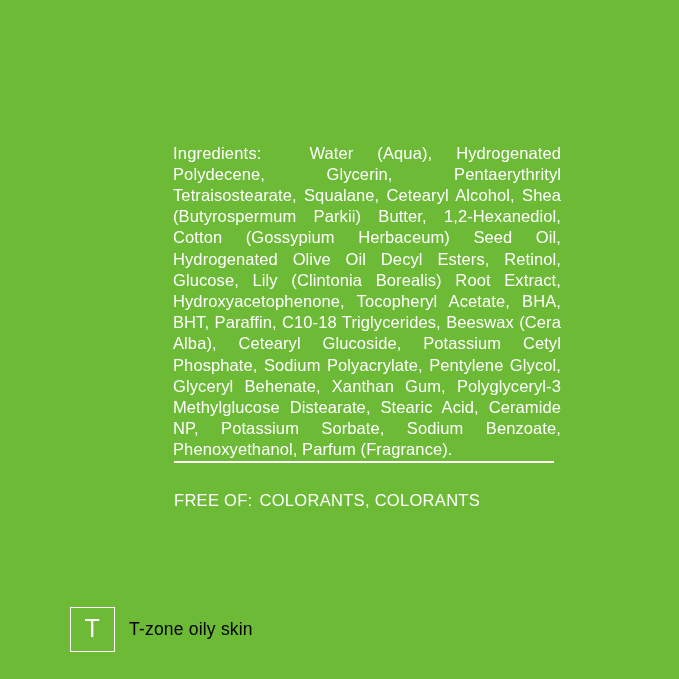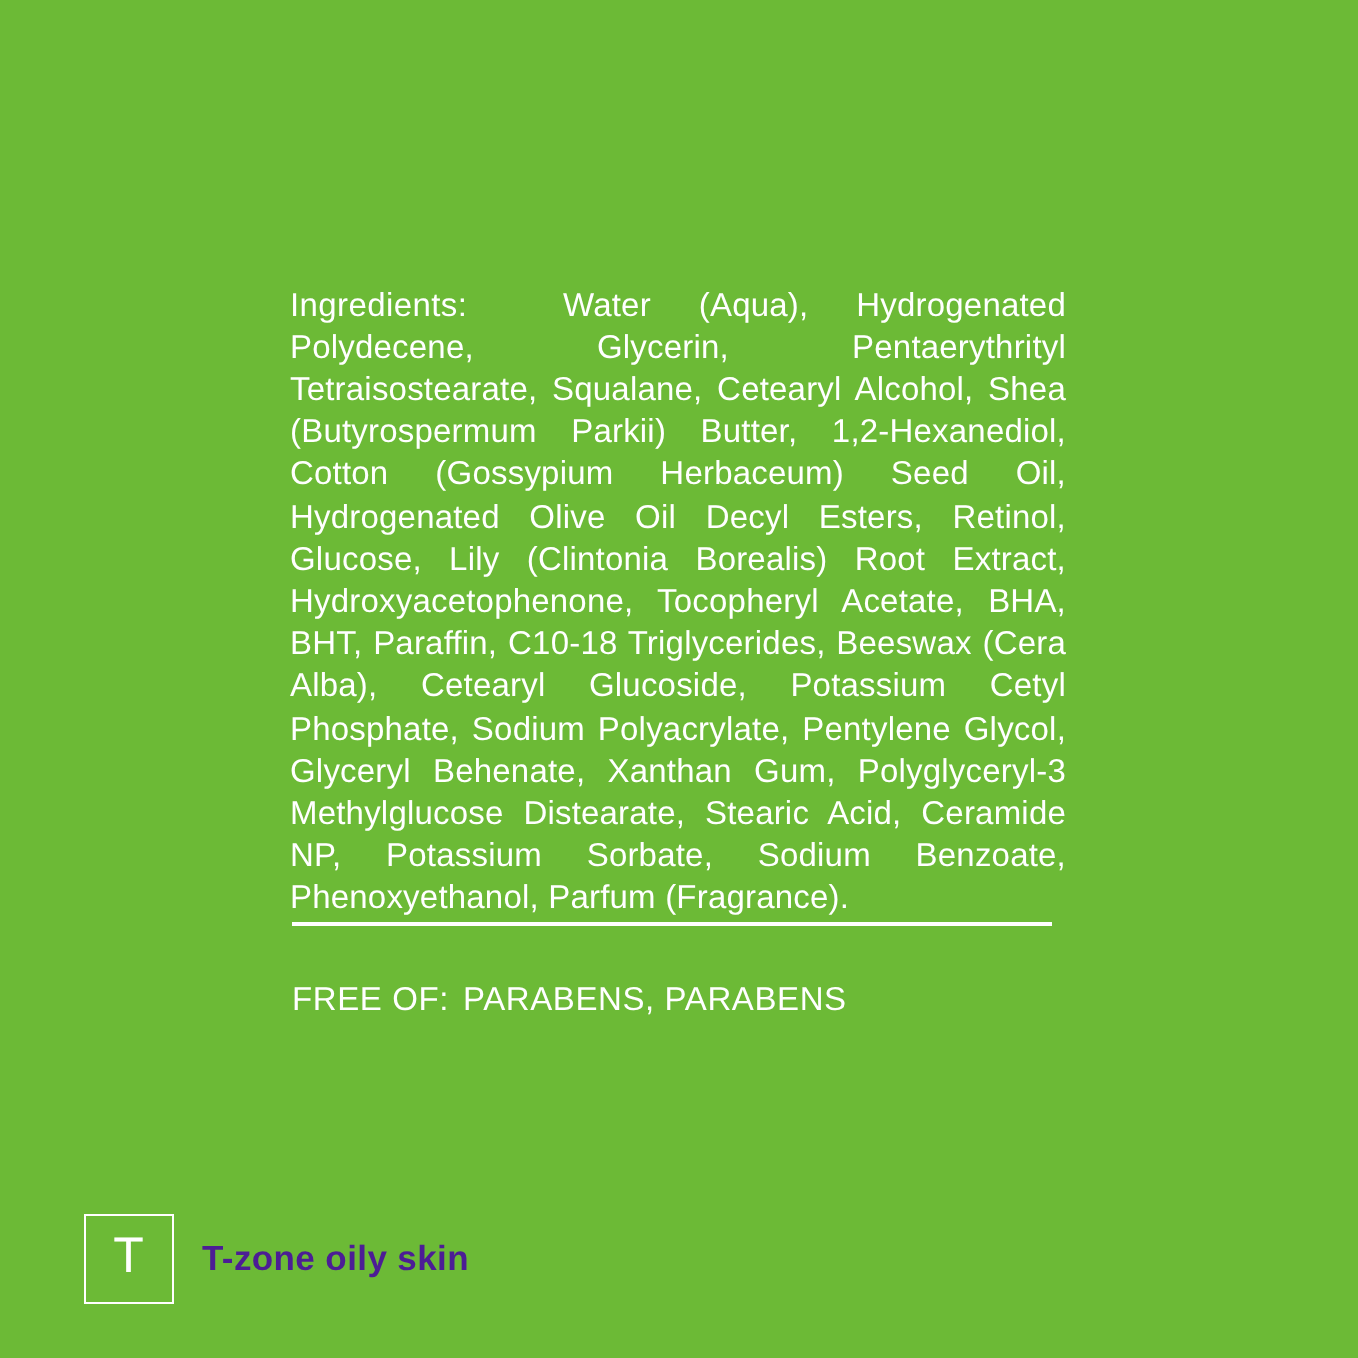--- a/index.html
+++ b/index.html
@@ -11,20 +11,21 @@
     height: 679px;
     background: #6cba36;
     font-family: "Liberation Sans", sans-serif;
     color: #ffffff;
     overflow: hidden;
     position: relative;
   }
   .page {
     position: absolute;
     inset: 0;
+    margin-left: 28px;
   }
   .ingredients-block {
     position: absolute;
     left: 145px;
     top: 126px;
     width: 388px;
   }
   .ingredients-text {
     font-size: 16.5px;
     line-height: 21.2px;
@@ -86,39 +87,39 @@
     font-size: 25px;
     line-height: 1;
     color: #ffffff;
     font-weight: 400;
     letter-spacing: 0.5px;
     position: relative;
     top: -1px;
   }
   .footer-caption {
     font-size: 17.5px;
-    color: #4c1d95;
+    color: #000000;
     letter-spacing: 0.2px;
-    font-weight: 700;
+    font-weight: 400;
   }
 </style>
 </head>
 <body>
 
 <div class="page">
 
   <div class="ingredients-block">
     <p class="ingredients-text"><span class="lead">Ingredients:</span>&nbsp; <span>Water (Aqua), Hydrogenated Polydecene, Glycerin, Pentaerythrityl Tetraisostearate, Squalane, Cetearyl Alcohol, Shea (Butyrospermum Parkii) Butter, 1,2-Hexanediol, Cotton (Gossypium Herbaceum) Seed Oil, Hydrogenated Olive Oil Decyl Esters, Retinol, Glucose, Lily (Clintonia Borealis) Root Extract, Hydroxyacetophenone, Tocopheryl Acetate, BHA, BHT, Paraffin, C10-18 Triglycerides, Beeswax (Cera Alba), Cetearyl Glucoside, Potassium Cetyl Phosphate, Sodium Polyacrylate, Pentylene Glycol, Glyceryl Behenate, Xanthan Gum, Polyglyceryl-3 Methylglucose Distearate, Stearic Acid, Ceramide NP, Potassium Sorbate, Sodium Benzoate, Phenoxyethanol, Parfum (Fragrance).</span></p>
   </div>
 
   <div class="divider"></div>
 
   <div class="free-of-row">
     <span class="free-of-label">FREE OF:</span>
-    <span class="free-of-value">PARABENS, PARABENS</span>
+    <span class="free-of-value">COLORANTS, COLORANTS</span>
   </div>
 
   <div class="footer-row">
     <div class="t-badge">
       <span>T</span>
     </div>
     <div class="footer-caption">T-zone oily skin</div>
   </div>
 
 </div>

